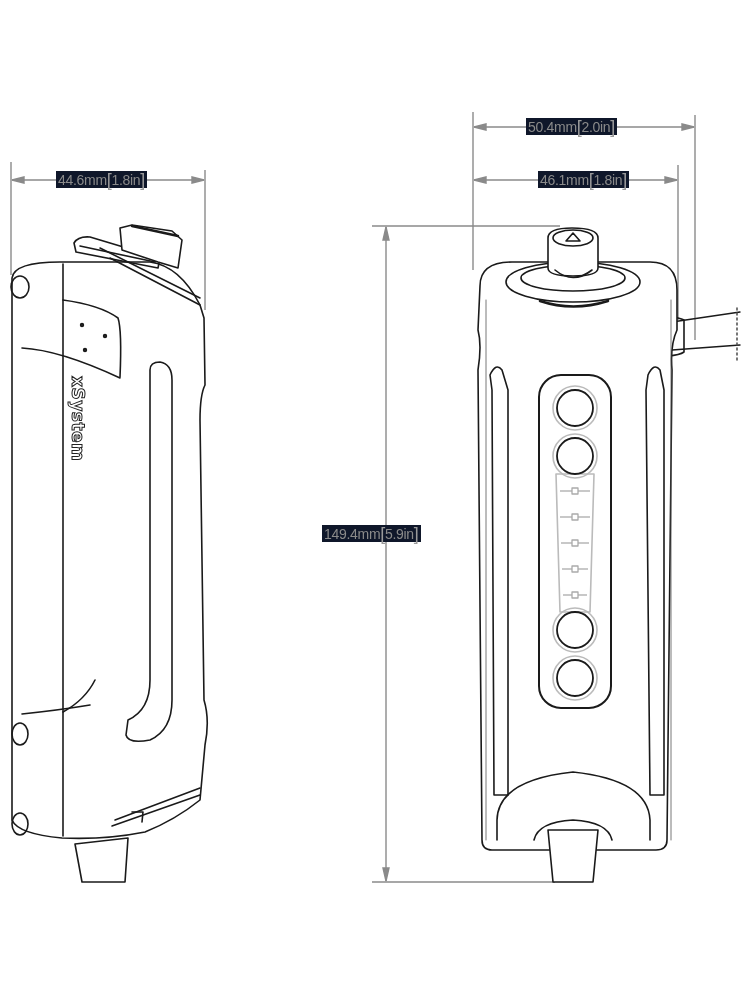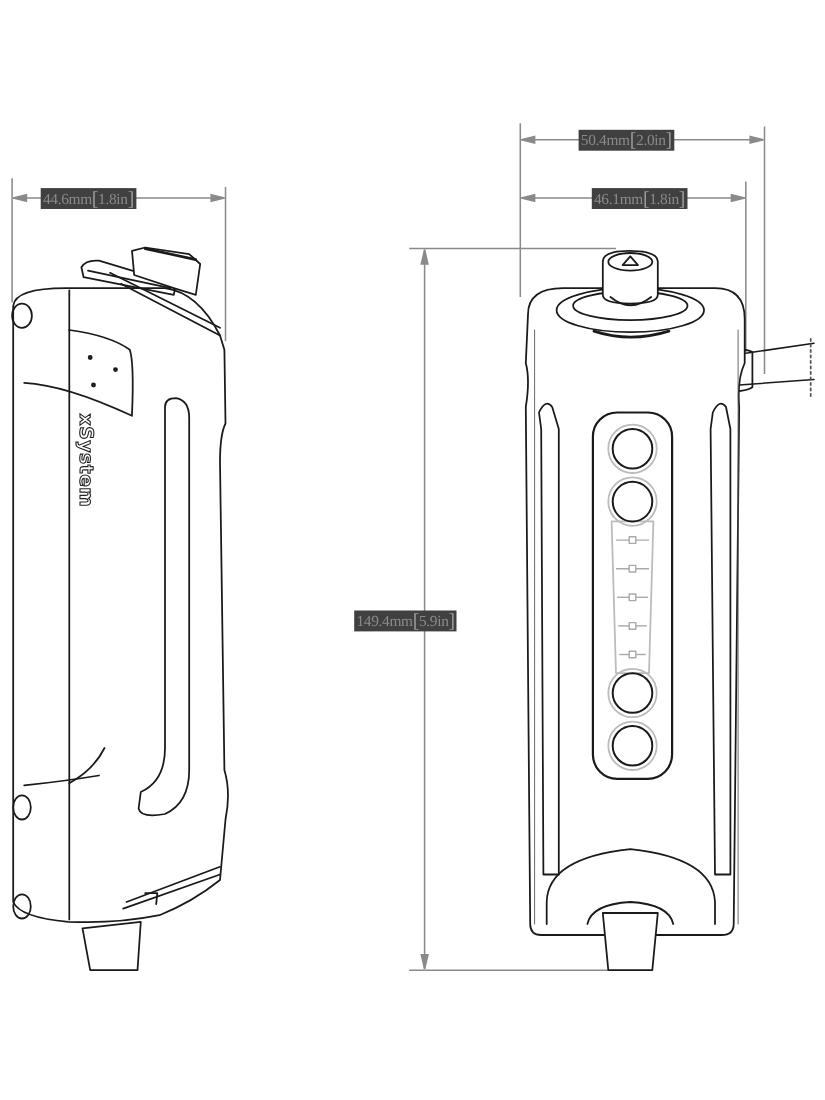--- a/index.html
+++ b/index.html
@@ -1,20 +1,20 @@
 <!DOCTYPE html>
 <html><head>
 <meta charset="utf-8">
 <style>
   html, body { margin:0; padding:0; background:#ffffff; }
   body { width:750px; height:1000px; position:relative; overflow:hidden;
          font-family:"Liberation Sans", sans-serif; }
   svg { position:absolute; left:0; top:0; }
-  .dim-label { position:absolute; font-family:Liberation Serif, serif;
-               font-size:14px; color:#8a8a8a; background:#404040; white-space:nowrap;
+  .dim-label { position:absolute; font-family:Liberation Sans, sans-serif;
+               font-size:14px; color:#8a8a8a; background:#0f172a; white-space:nowrap;
                letter-spacing:-0.3px; line-height:16px; padding:0 2px; }
   .dim-label .br { font-size:18px; font-weight:300; color:#9a9a9a; position:relative; top:1px; }
   .brand { position:absolute; font-family:"DejaVu Sans", sans-serif; font-weight:bold;
            font-size:17px; color:#fff; -webkit-text-stroke:1px #222;
            transform:rotate(90deg); transform-origin:left top; white-space:nowrap; letter-spacing:0.5px; }
 </style>
 </head>
 <body>
 
 <svg width="750" height="1000" viewBox="0 0 750 1000">
@@ -144,27 +144,27 @@
       <line x1="562" y1="569" x2="588" y2="569"></line>
         <rect x="572" y="566" width="6" height="6"></rect>
       <line x1="563" y1="595" x2="587" y2="595"></line>
         <rect x="572" y="592" width="6" height="6"></rect>
     </g>
   </g>
 </svg>
 
 <div class="brand" style="left:88px; top:376px;">xSystem</div>
 
-<div class="dim-label" style="left:37px; top:171px;">
+<div class="dim-label" style="left:56px; top:171px;">
   <span>44.6mm</span><span class="br">[</span><span>1.8in</span><span class="br">]</span>
 </div>
 
 <div class="dim-label" style="left:526px; top:118px;">
   <span>50.4mm</span><span class="br">[</span><span>2.0in</span><span class="br">]</span>
 </div>
 
 <div class="dim-label" style="left:538px; top:171px;">
   <span>46.1mm</span><span class="br">[</span><span>1.8in</span><span class="br">]</span>
 </div>
 
-<div class="dim-label" style="left:322px; top:555px;text-align:right;">
+<div class="dim-label" style="left:322px; top:525px;text-align:right;">
   <span>149.4mm</span><span class="br">[</span><span>5.9in</span><span class="br">]</span>
 </div>
 
 </body></html>

